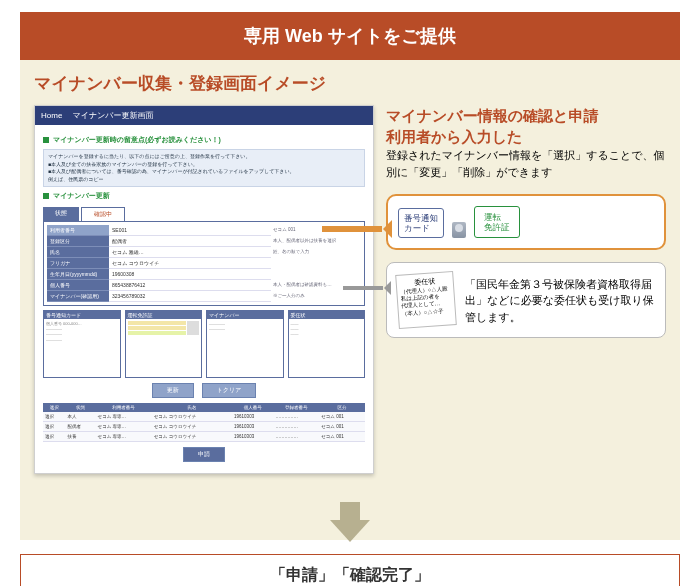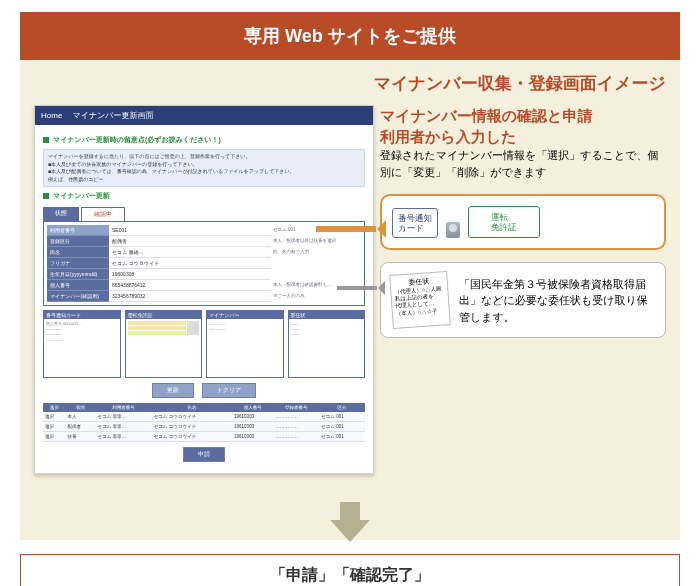--- a/index.html
+++ b/index.html
@@ -1,20 +1,20 @@
 <!DOCTYPE html>
 <html><head>
 <meta charset="utf-8">
 <style>
 *{margin:0;padding:0;box-sizing:border-box;font-family:"Hiragino Kaku Gothic ProN","Yu Gothic",sans-serif}
 body{width:700px;height:586px;background:#fff;position:relative;overflow:hidden}
 .hero{background:#b84c27;color:#fff;text-align:center;padding:12px;font-size:18px;font-weight:bold;margin:12px 20px 0}
 .stage{background:#f4f0dd;margin:0 20px;padding:12px 14px 0;position:relative;height:480px}
-.subtitle{color:#b84c27;font-weight:bold;text-align:right;font-size:17px;margin-bottom:10px}
-.cols{display:flex;gap:6px;align-items:flex-start}
+.subtitle{color:#b84c27;font-weight:bold;text-align:left;font-size:17px;margin-bottom:10px}
+.cols{display:flex;gap:12px;align-items:flex-start}
 .shot{width:340px;background:#fff;border:1px solid #cfcfcf;box-shadow:0 2px 4px rgba(0,0,0,.2);font-size:6px;color:#333}
 .nav{background:#2c3e78;color:#fff;padding:4px 6px;font-size:8px}
 .nav span+span{margin-left:8px}
 .body{padding:6px 8px}
 .sec-t{color:#28913d;font-size:7px;font-weight:bold;margin:4px 0;display:flex;align-items:center;gap:4px}
 .sec-t::before{content:"";width:6px;height:6px;background:#28913d;display:inline-block}
 .note{background:#e8eef7;border:1px solid #c9d4e6;padding:3px 4px;font-size:5px;line-height:1.5;color:#234}
 .tabs{display:flex;gap:2px;margin-top:6px}
 .tab{background:#5a6d9e;color:#fff;padding:2px 12px;font-size:6px}
 .tab.on{background:#fff;color:#b84c27;border:1px solid #5a6d9e;border-bottom:none}
@@ -35,21 +35,21 @@
 .right{flex:1}
 .lead{color:#b84c27;font-weight:bold;font-size:15px;line-height:1.4}
 .lead2{font-size:11px;margin-top:0;line-height:1.5}
 .call1{border:2px solid #e0923b;border-radius:10px;padding:10px;margin-top:14px;background:#fff;position:relative;display:flex;gap:8px;align-items:flex-end}
 .ptr1{position:absolute;left:-66px;top:24px;width:70px;height:18px}
 .ptr1::before{content:"";position:absolute;right:0;border:9px solid transparent;border-right-color:#e0923b}
 .ptr1::after{content:"";position:absolute;left:0;top:6px;width:60px;height:6px;background:#e0923b}
 .tag{border:1px solid #5a6d9e;border-radius:3px;padding:4px 5px;font-size:8.5px;color:#2c3e78;background:#fff;line-height:1.2}
 .pic{width:14px;height:16px;background:linear-gradient(#b0b8c4,#8893a3);border-radius:2px;position:relative}
 .pic::before{content:"";position:absolute;top:2px;left:3px;width:8px;height:8px;background:#d8dde5;border-radius:50%}
-.tag.grn{border-color:#28913d;color:#28913d;padding:5px 22px}
+.tag.grn{border-color:#28913d;color:#28913d;padding:5px 9px}
 .c1txt{font-size:10px;line-height:1.4}
 .call2{border:1px solid #bbb;border-radius:8px;padding:10px;margin-top:12px;background:#fff;position:relative;display:flex;gap:10px;align-items:center}
 .ptr2{position:absolute;left:-44px;top:18px;width:48px;height:14px}
 .ptr2::before{content:"";position:absolute;right:0;border:7px solid transparent;border-right-color:#999}
 .ptr2::after{content:"";position:absolute;left:0;top:5px;width:40px;height:4px;background:#999}
 .memo{width:58px;height:54px;border:1px solid #bbb;background:#fff;font-size:5.5px;padding:3px;transform:rotate(-4deg);line-height:1.3}
 .memo .tt{text-align:center;display:block;font-size:7px;margin-bottom:1px}
 .c2txt{font-size:11px;line-height:1.5;flex:1}
 .arrow{position:absolute;left:50%;bottom:-2px;transform:translateX(-50%);width:0;height:0;border-left:20px solid transparent;border-right:20px solid transparent;border-top:22px solid #b7b090}
 .arrow::before{content:"";position:absolute;left:-10px;top:-40px;width:20px;height:22px;background:#b7b090}

